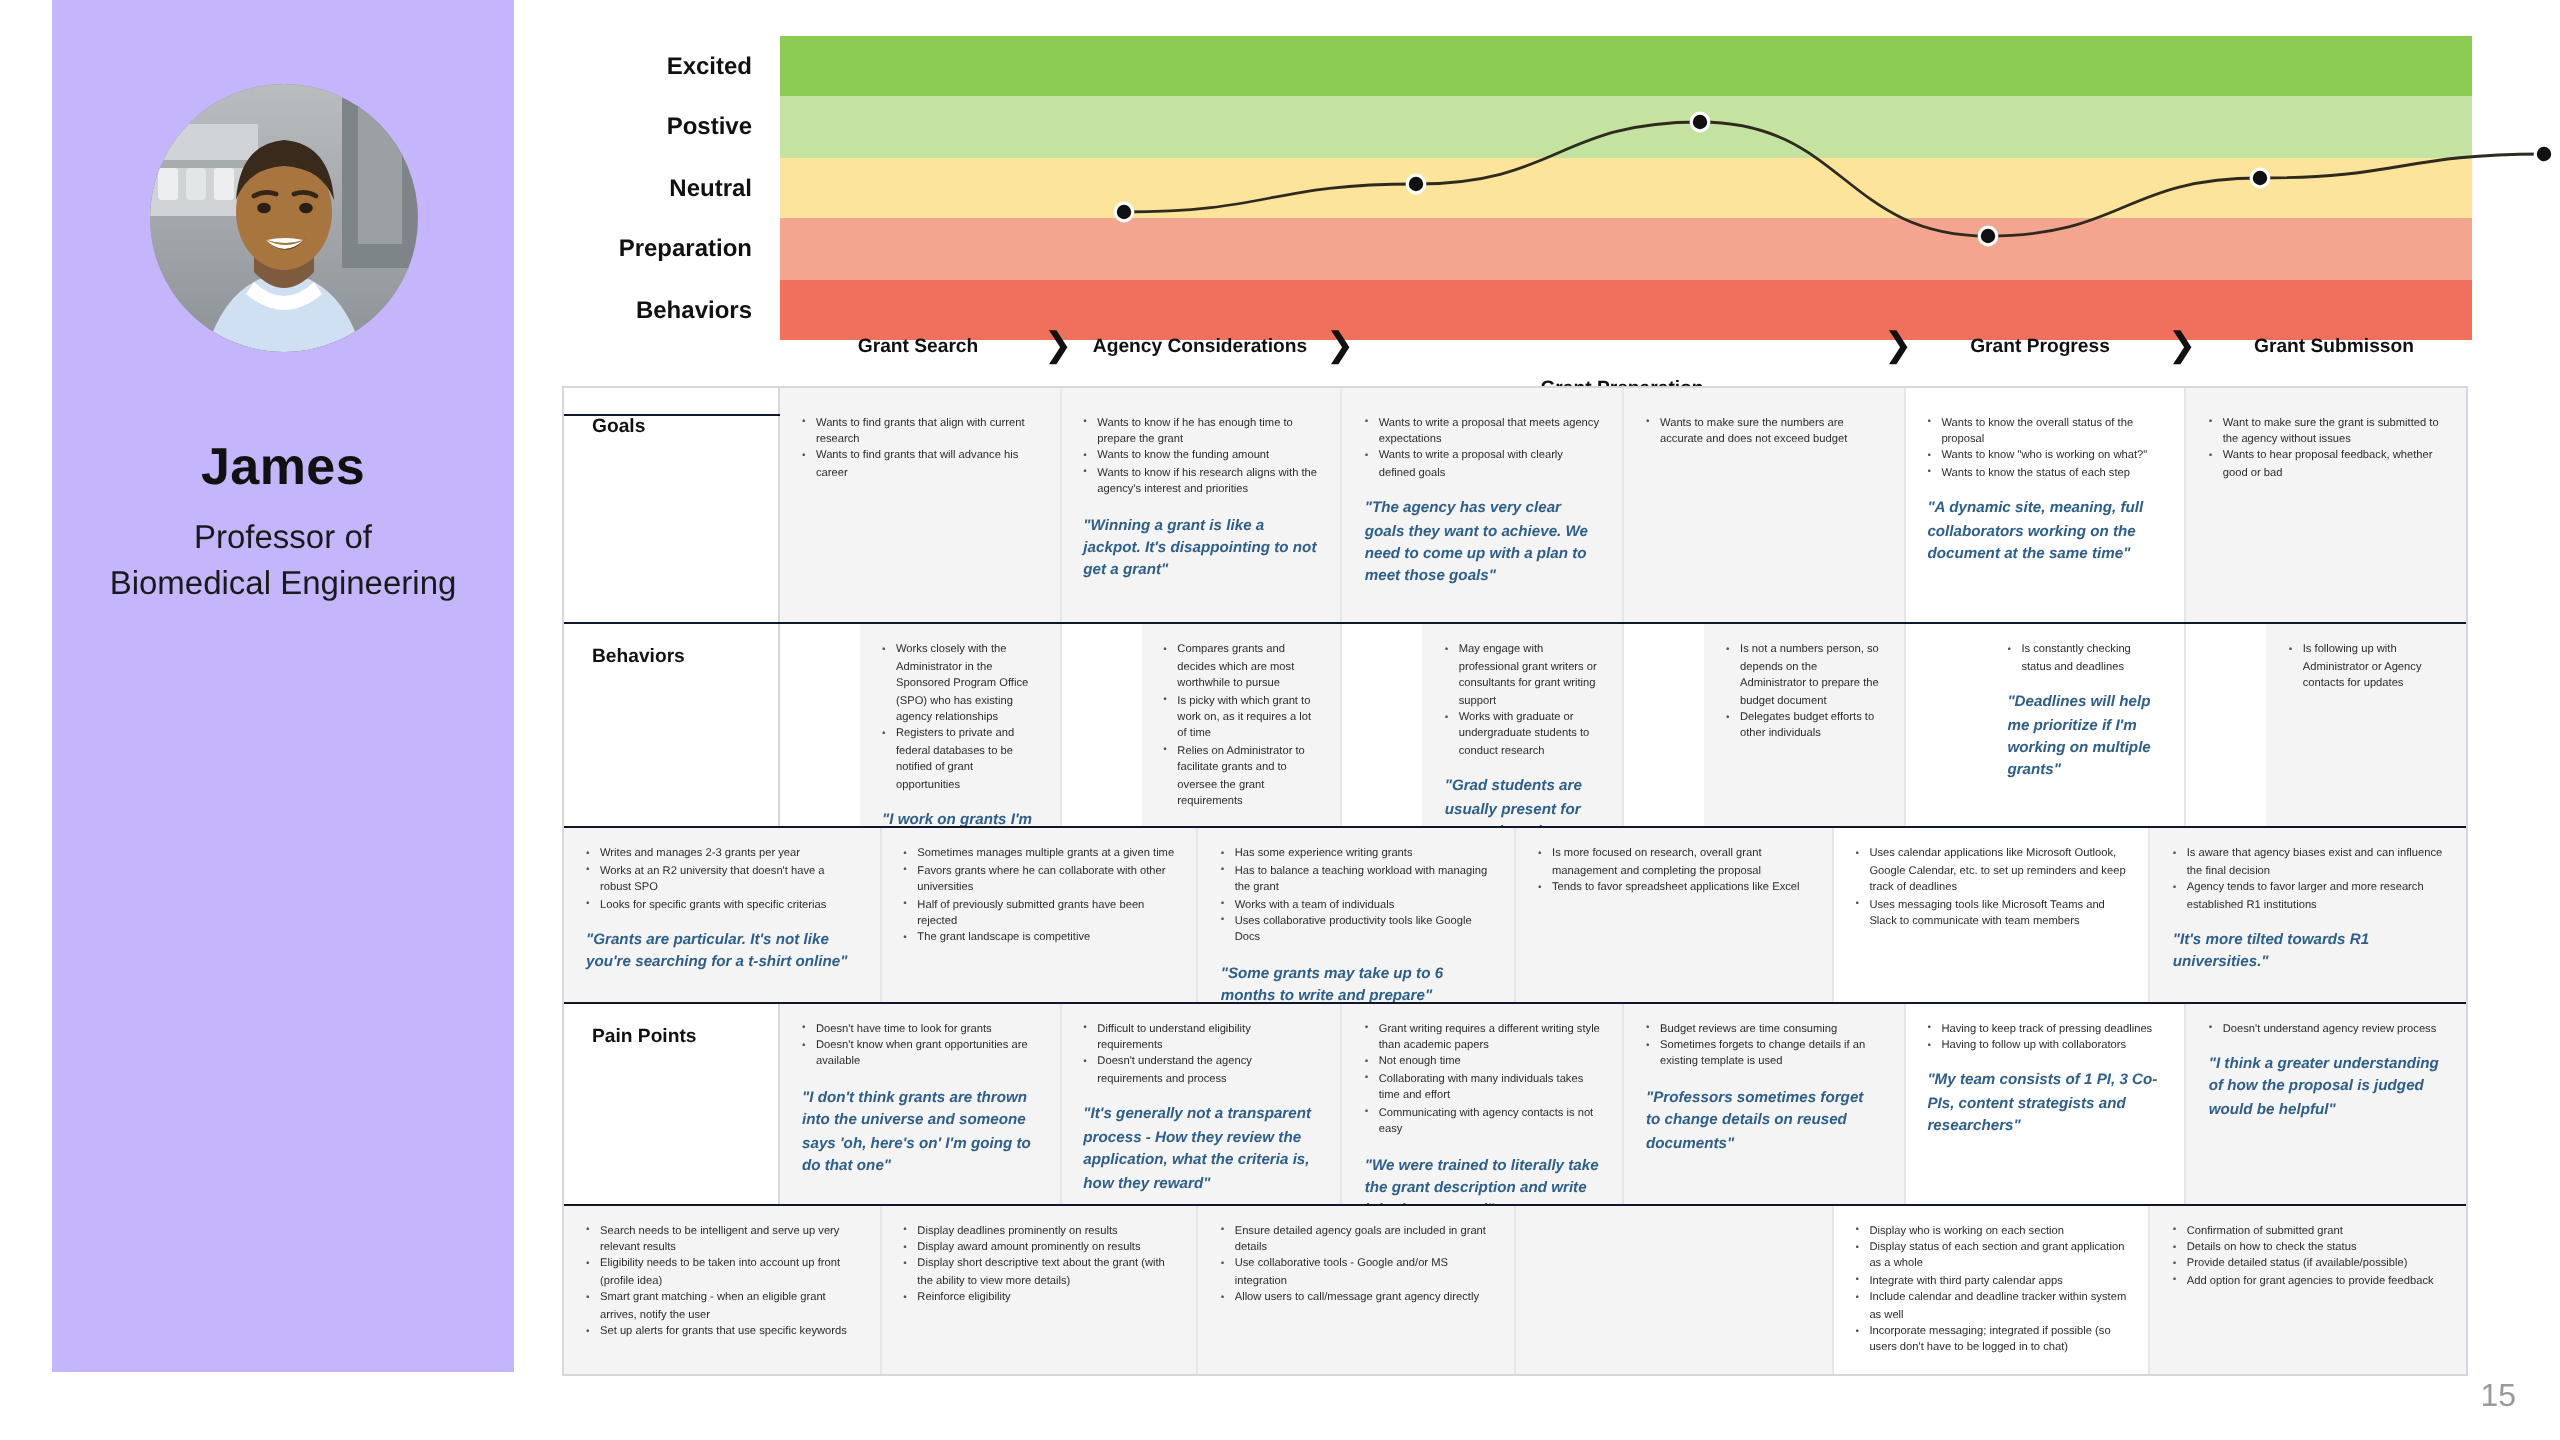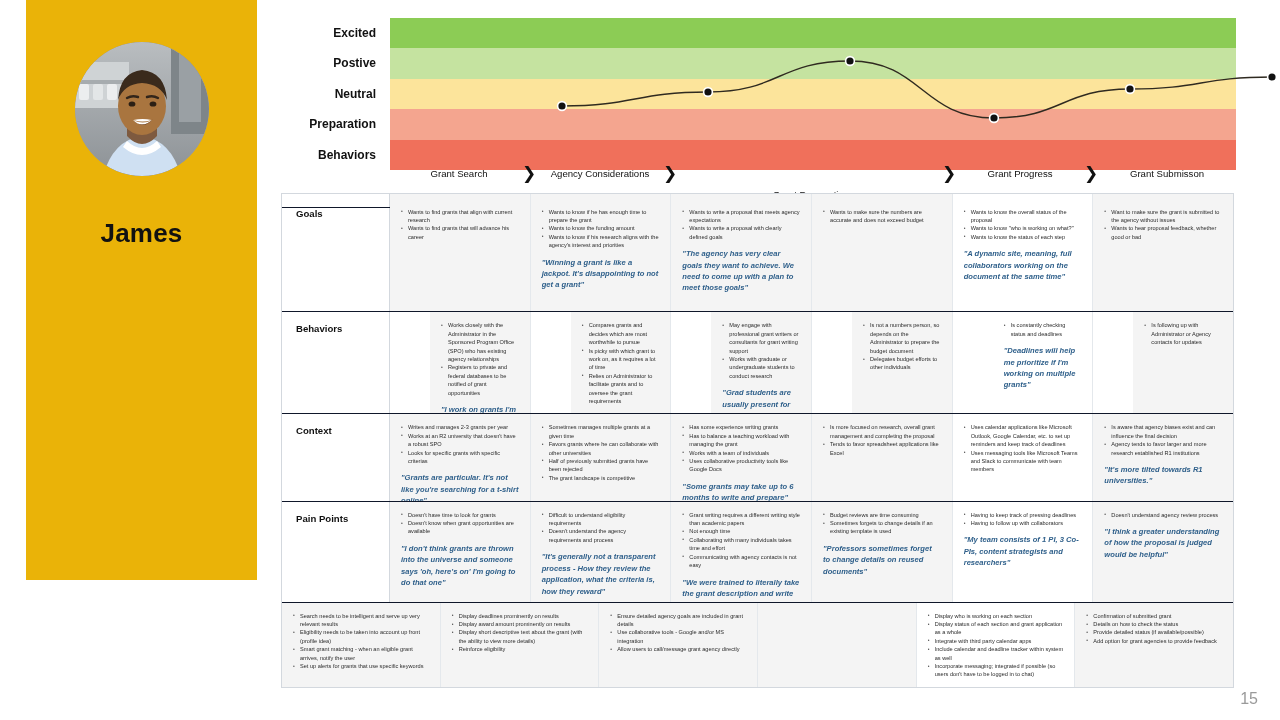--- a/index.html
+++ b/index.html
@@ -13,22 +13,22 @@
   #page {
     position: relative;
     width: 1280px; height: 720px;
     background: #ffffff;
   }
 
   
   #persona-panel {
     position: absolute;
     left: 26px; top: 0;
-    width: 231px; height: 580px;
-    background: #eab308;
+    width: 231px; height: 686px;
+    background: #c4b5fd;
     display: flex;
     flex-direction: column;
     align-items: center;
   }
   #avatar {
     margin-top: 42px;
     width: 134px; height: 134px;
     border-radius: 50%;
     overflow: hidden;
     position: relative;
@@ -87,21 +87,21 @@
   
   #stages {
     position: absolute;
     left: 281px; top: 168px;
     width: 955px; height: 22px;
   }
   .stage-label {
     position: absolute;
     top: 0;
     font-size: 9.6px;
-    font-weight: normal;
+    font-weight: bold;
     color: #111111;
     text-align: right;
     white-space: nowrap;
     transform: translateX(-50%);
   }
   .chev {
     position: absolute;
     top: -5px;
     font-size: 17px;
     font-weight: bold;
@@ -239,20 +239,24 @@
           <ellipse cx="78" cy="62" rx="3.4" ry="2.6" fill="#2b1f14"></ellipse>
           <path d="M52 56 q5 -3 11 -1" stroke="#32251a" stroke-width="2.4" fill="none" stroke-linecap="round"></path>
           <path d="M72 55 q6 -2 11 1" stroke="#32251a" stroke-width="2.4" fill="none" stroke-linecap="round"></path>
           <path d="M58 78 q9 9 19 0 q-9 5 -19 0 z" fill="#ffffff"></path>
           <path d="M57 77 q10 11 21 0 q-10 12 -21 0 z" fill="#6d4326"></path>
           <path d="M58.5 78 q9 -2 18 0 q-9 3 -18 0 z" fill="#ffffff"></path>
         </g>
       </svg>
     </div>
     <div id="persona-name">James</div>
+    <div id="persona-role">
+      <span>Professor of</span><br>
+      <span>Biomedical Engineering</span>
+    </div>
   </div>
 
   <div id="chart-area">
     <div id="chart-ylabels">
         <div class="ylabel" style="top: 10px;">Excited</div>
         <div class="ylabel" style="top: 40.4px;">Postive</div>
         <div class="ylabel" style="top: 70.8px;">Neutral</div>
         <div class="ylabel" style="top: 101.2px;">Preparation</div>
         <div class="ylabel" style="top: 131.6px;">Behaviors</div>
       </div>
@@ -384,21 +388,20 @@
           </ul>
           <div class="quote">"Deadlines will help me prioritize if I'm working on multiple grants"</div>
         </div>
         <div class="cell shaded">
           <ul>
             <li>Is following up with Administrator or Agency contacts for updates</li>
           </ul>
         </div>
       </div>
       <div class="trow r-ctx">
-        <div class="rowlabel">Context</div>
         <div class="cell shaded">
           <ul>
             <li>Writes and manages 2-3 grants per year</li>
             <li>Works at an R2 university that doesn't have a robust SPO</li>
             <li>Looks for specific grants with specific criterias</li>
           </ul>
           <div class="quote">"Grants are particular. It's not like you're searching for a t-shirt online"</div>
         </div>
         <div class="cell shaded">
           <ul>

